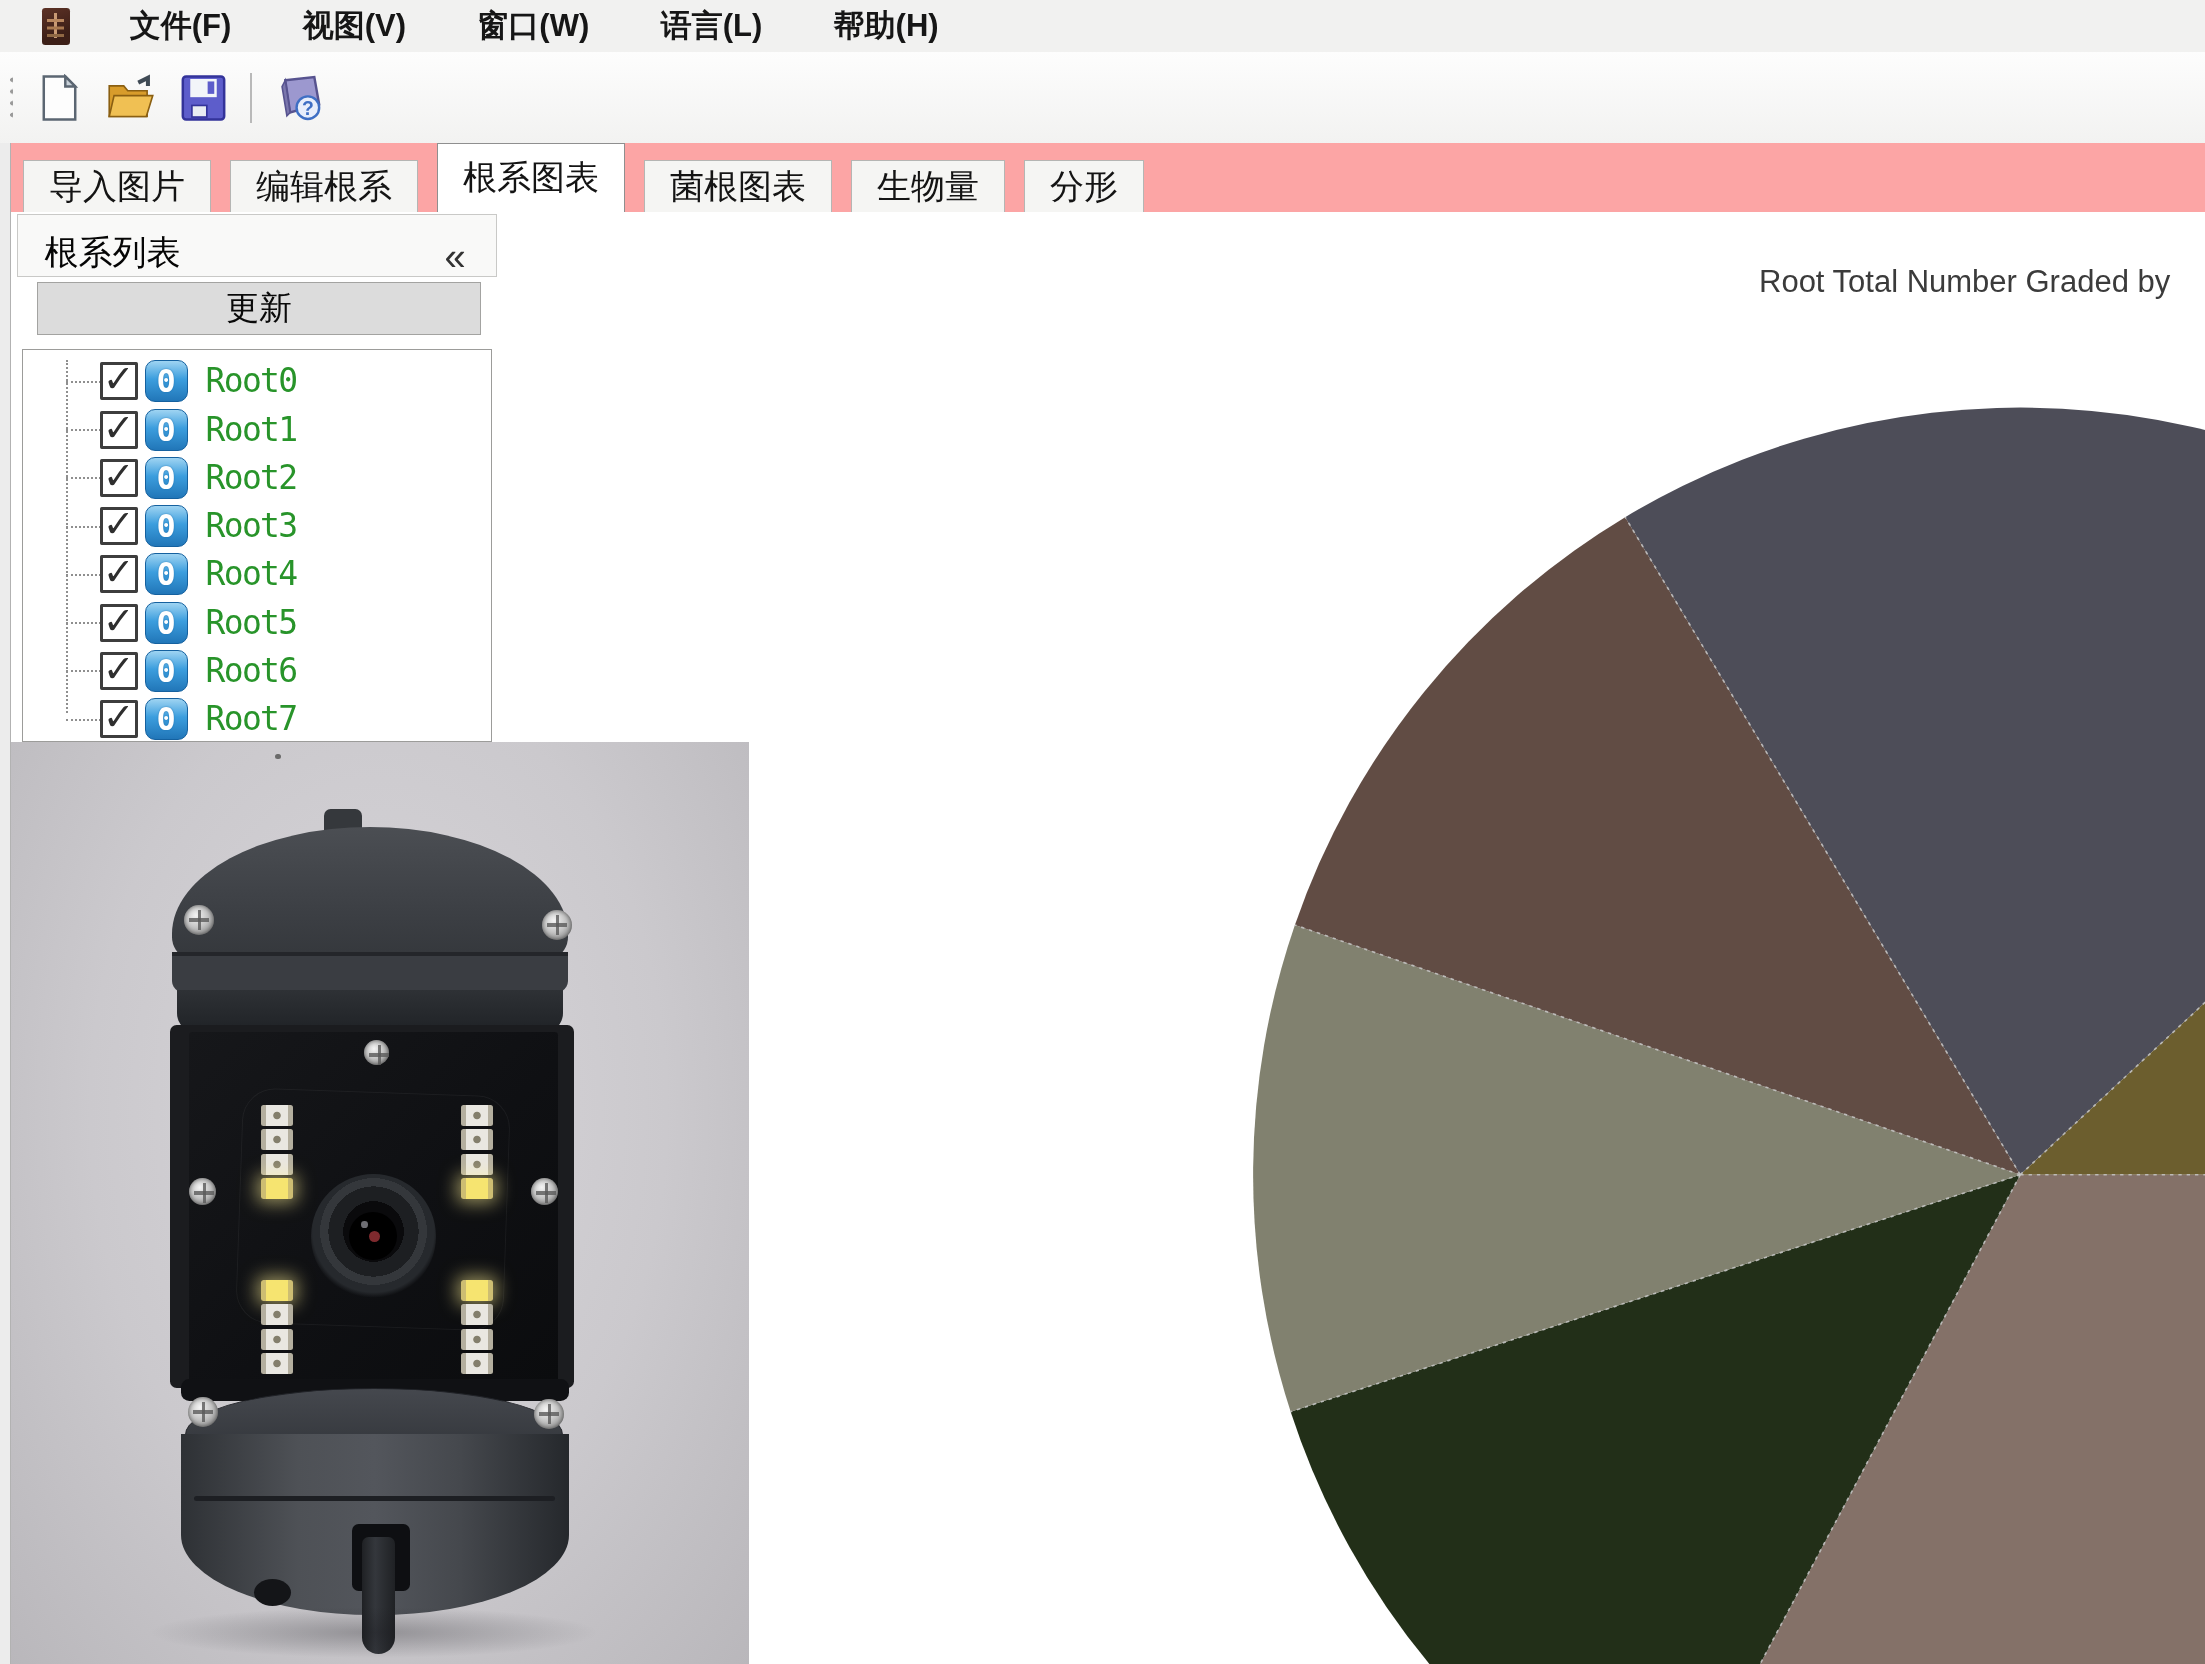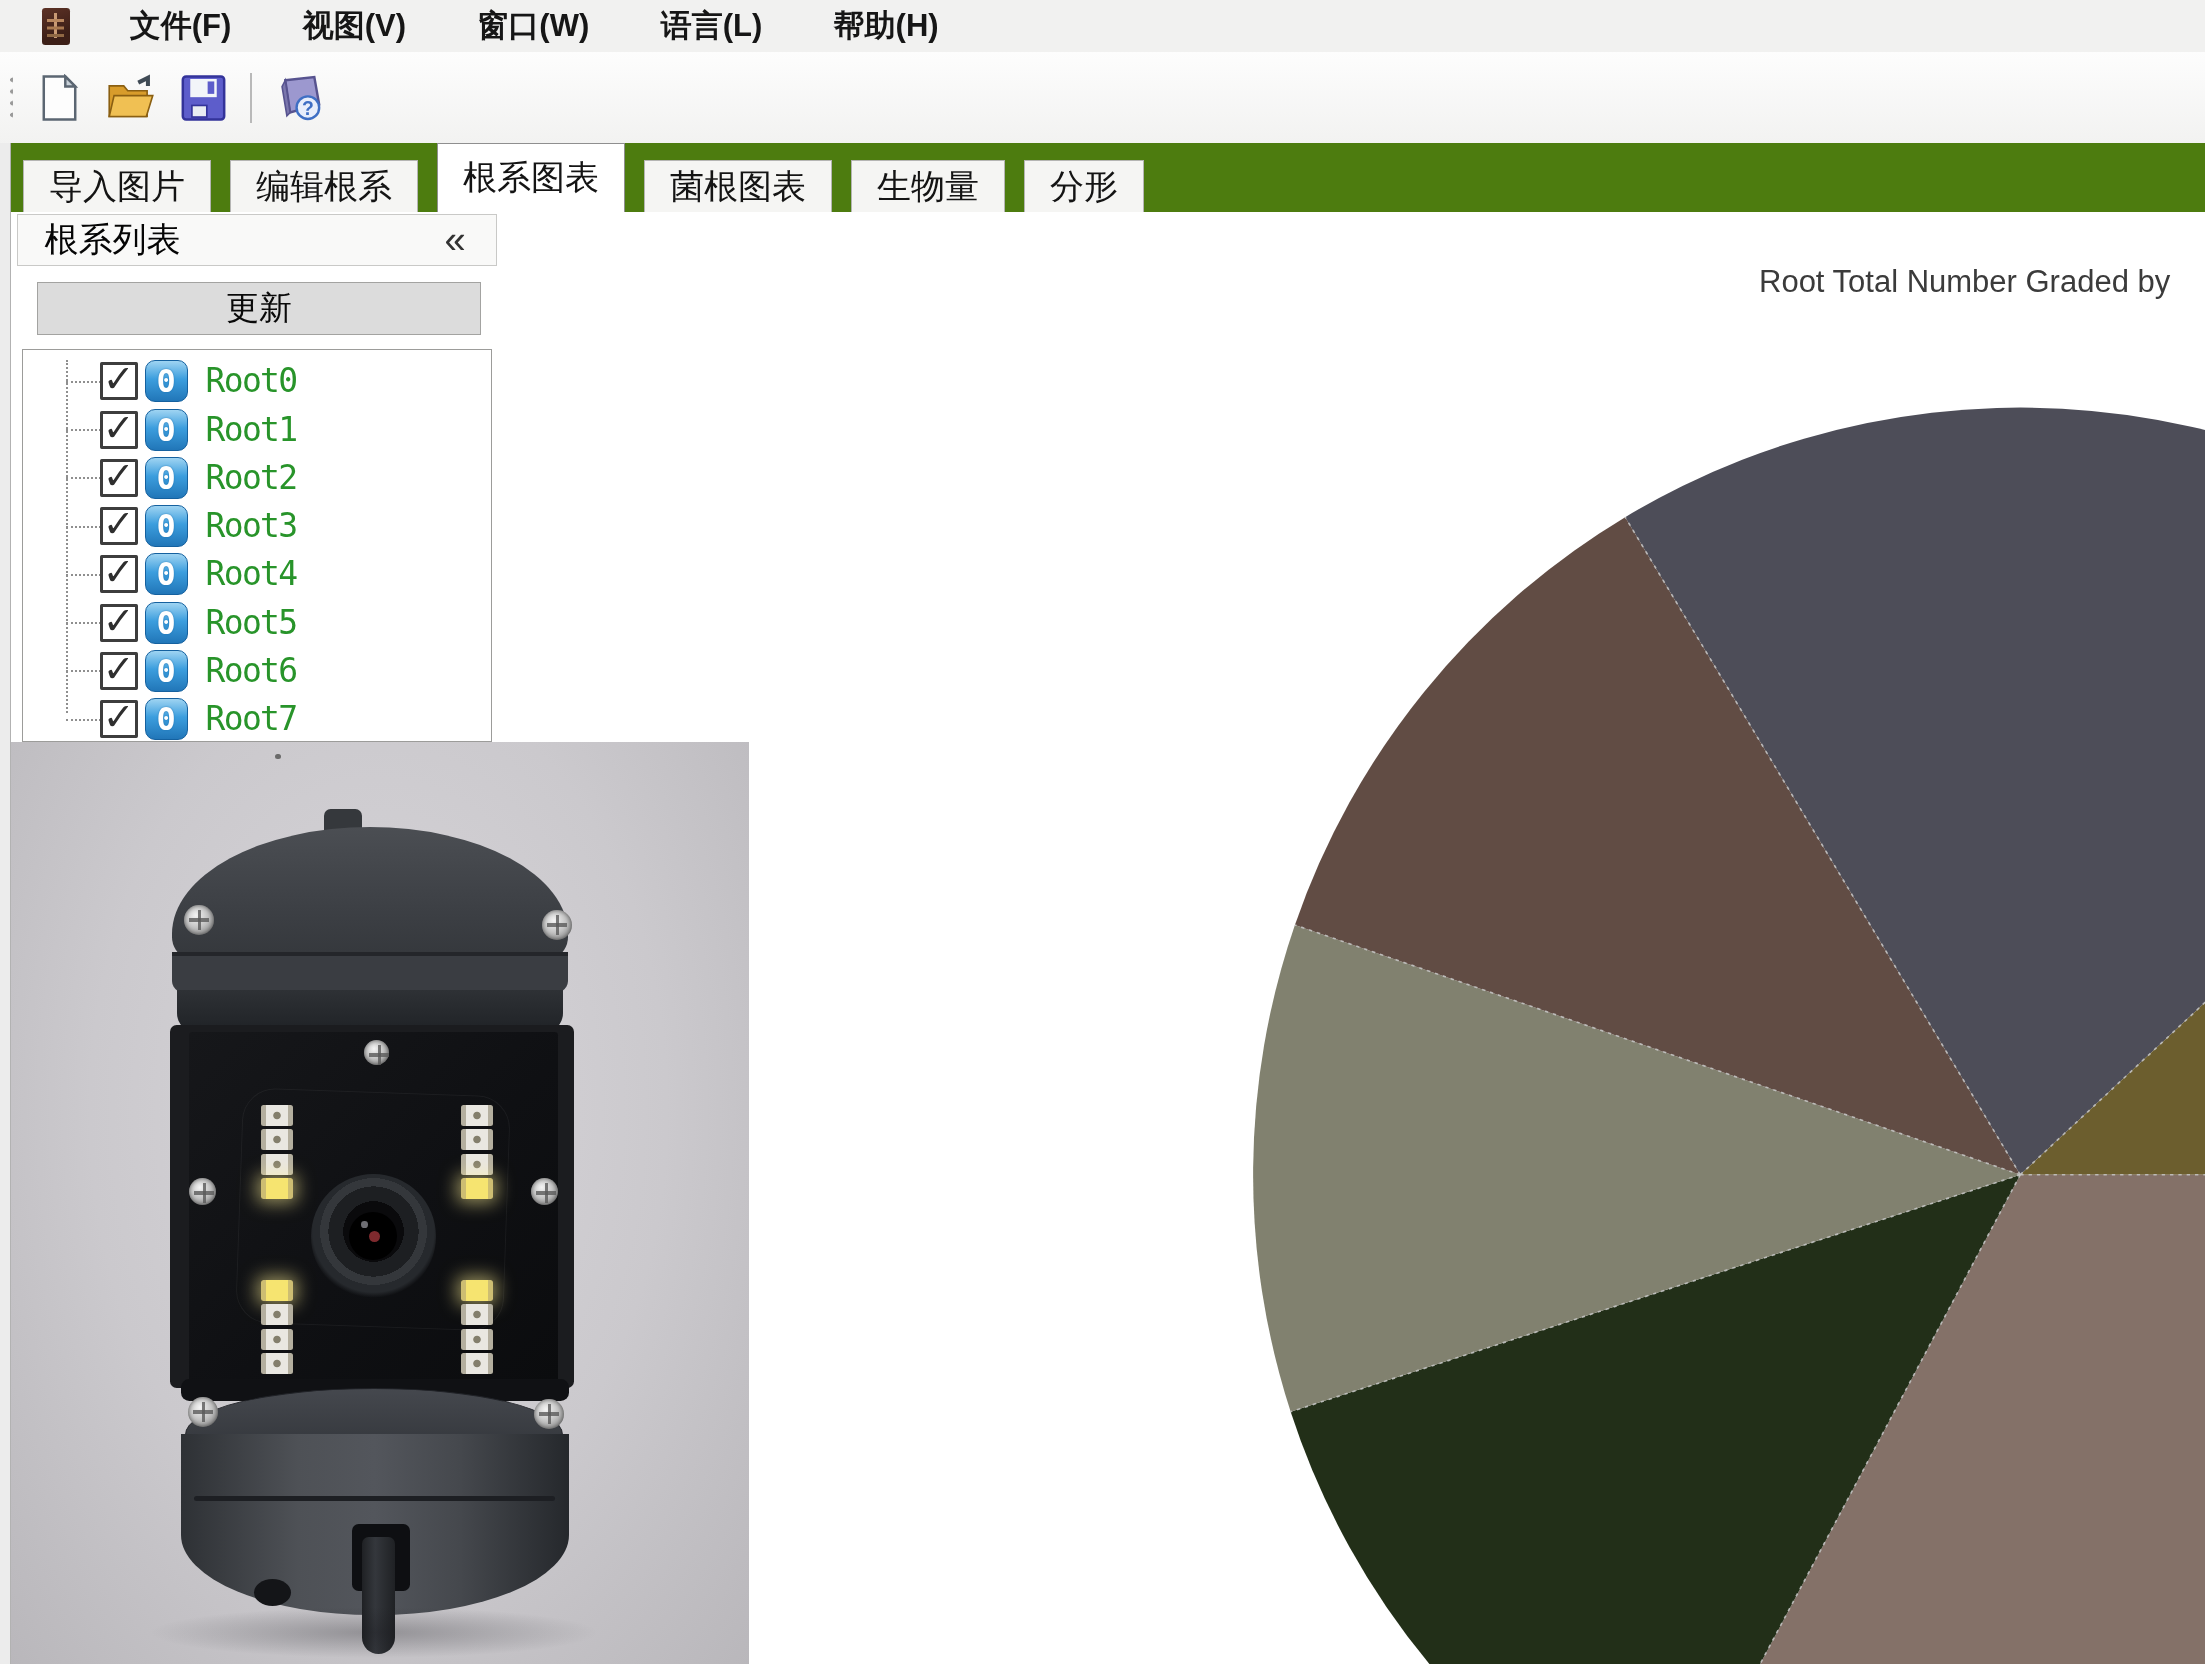--- a/index.html
+++ b/index.html
@@ -28,37 +28,37 @@
     display:flex;align-items:center;
   }
   .grip{width:3.3px;height:48px;margin-left:10px;
     background-image:radial-gradient(circle,#9a9a9a 35%,transparent 40%);
     background-size:5px 11.7px;background-repeat:repeat-y;}
   .tbtn{width:50px;height:50px;margin-left:21.6px;display:flex;align-items:center;justify-content:center;}
   .tsep{width:2.5px;height:50px;background:#b9b9b9;margin-left:21.6px;}
   
   .tabbar{
     position:absolute;left:0;top:143px;width:2205px;height:69px;
-    background:#4d7c0f;border-bottom:1.7px solid #d8d8d6;
+    background:#fca5a5;border-bottom:1.7px solid #d8d8d6;
     display:flex;align-items:flex-end;font-family:Liberation Serif, serif;
   }
   .tab{
     height:52px;margin-right:10px;padding:0 25px;display:flex;align-items:center;justify-content:center;
     background:#f5f5f3;border:1.7px solid #b5b5b3;border-bottom:none;
     font-size:34px;color:#141414;white-space:nowrap;box-sizing:border-box;margin-left:9px;
   }
   .tab:first-child{margin-left:23px;}
   .tab.active{height:69px;background:#ffffff;border-color:#8f8f8f;position:relative;z-index:2;}
   
   .content{position:absolute;left:0;top:212px;width:2205px;height:1452px;background:#ffffff;}
   .edge-strip{position:absolute;left:0;top:143px;width:10px;height:1521px;background:#ececec;border-right:1.7px solid #b2b2b2;}
   
   .panel-header{
-    position:absolute;left:16.6px;top:1.7px;width:480px;height:52px;box-sizing:border-box;
-    background:#f9f9f8;border:1.7px solid #c9c9c7;display:flex;align-items:center;gap:12px;
+    position:absolute;left:16.6px;top:1.7px;width:480px;height:63px;box-sizing:border-box;
+    background:#f9f9f8;border:1.7px solid #c9c9c7;display:flex;align-items:flex-end;gap:12px;
   }
   .panel-title{font-size:34px;color:#050505;margin-left:27px;}
   .collapse-btn{margin-left:auto;margin-right:30px;font-size:38px;color:#333;line-height:1;}
   .update-btn{
     position:absolute;left:37px;top:70px;width:444px;height:53px;box-sizing:border-box;
     background:#dcdcdc;border:1.7px solid #a3a3a1;display:flex;align-items:center;justify-content:center;
     font-size:33px;color:#0a0a0a;
   }
   .tree-box{
     position:absolute;left:21.6px;top:137px;width:470px;height:393px;box-sizing:border-box;

